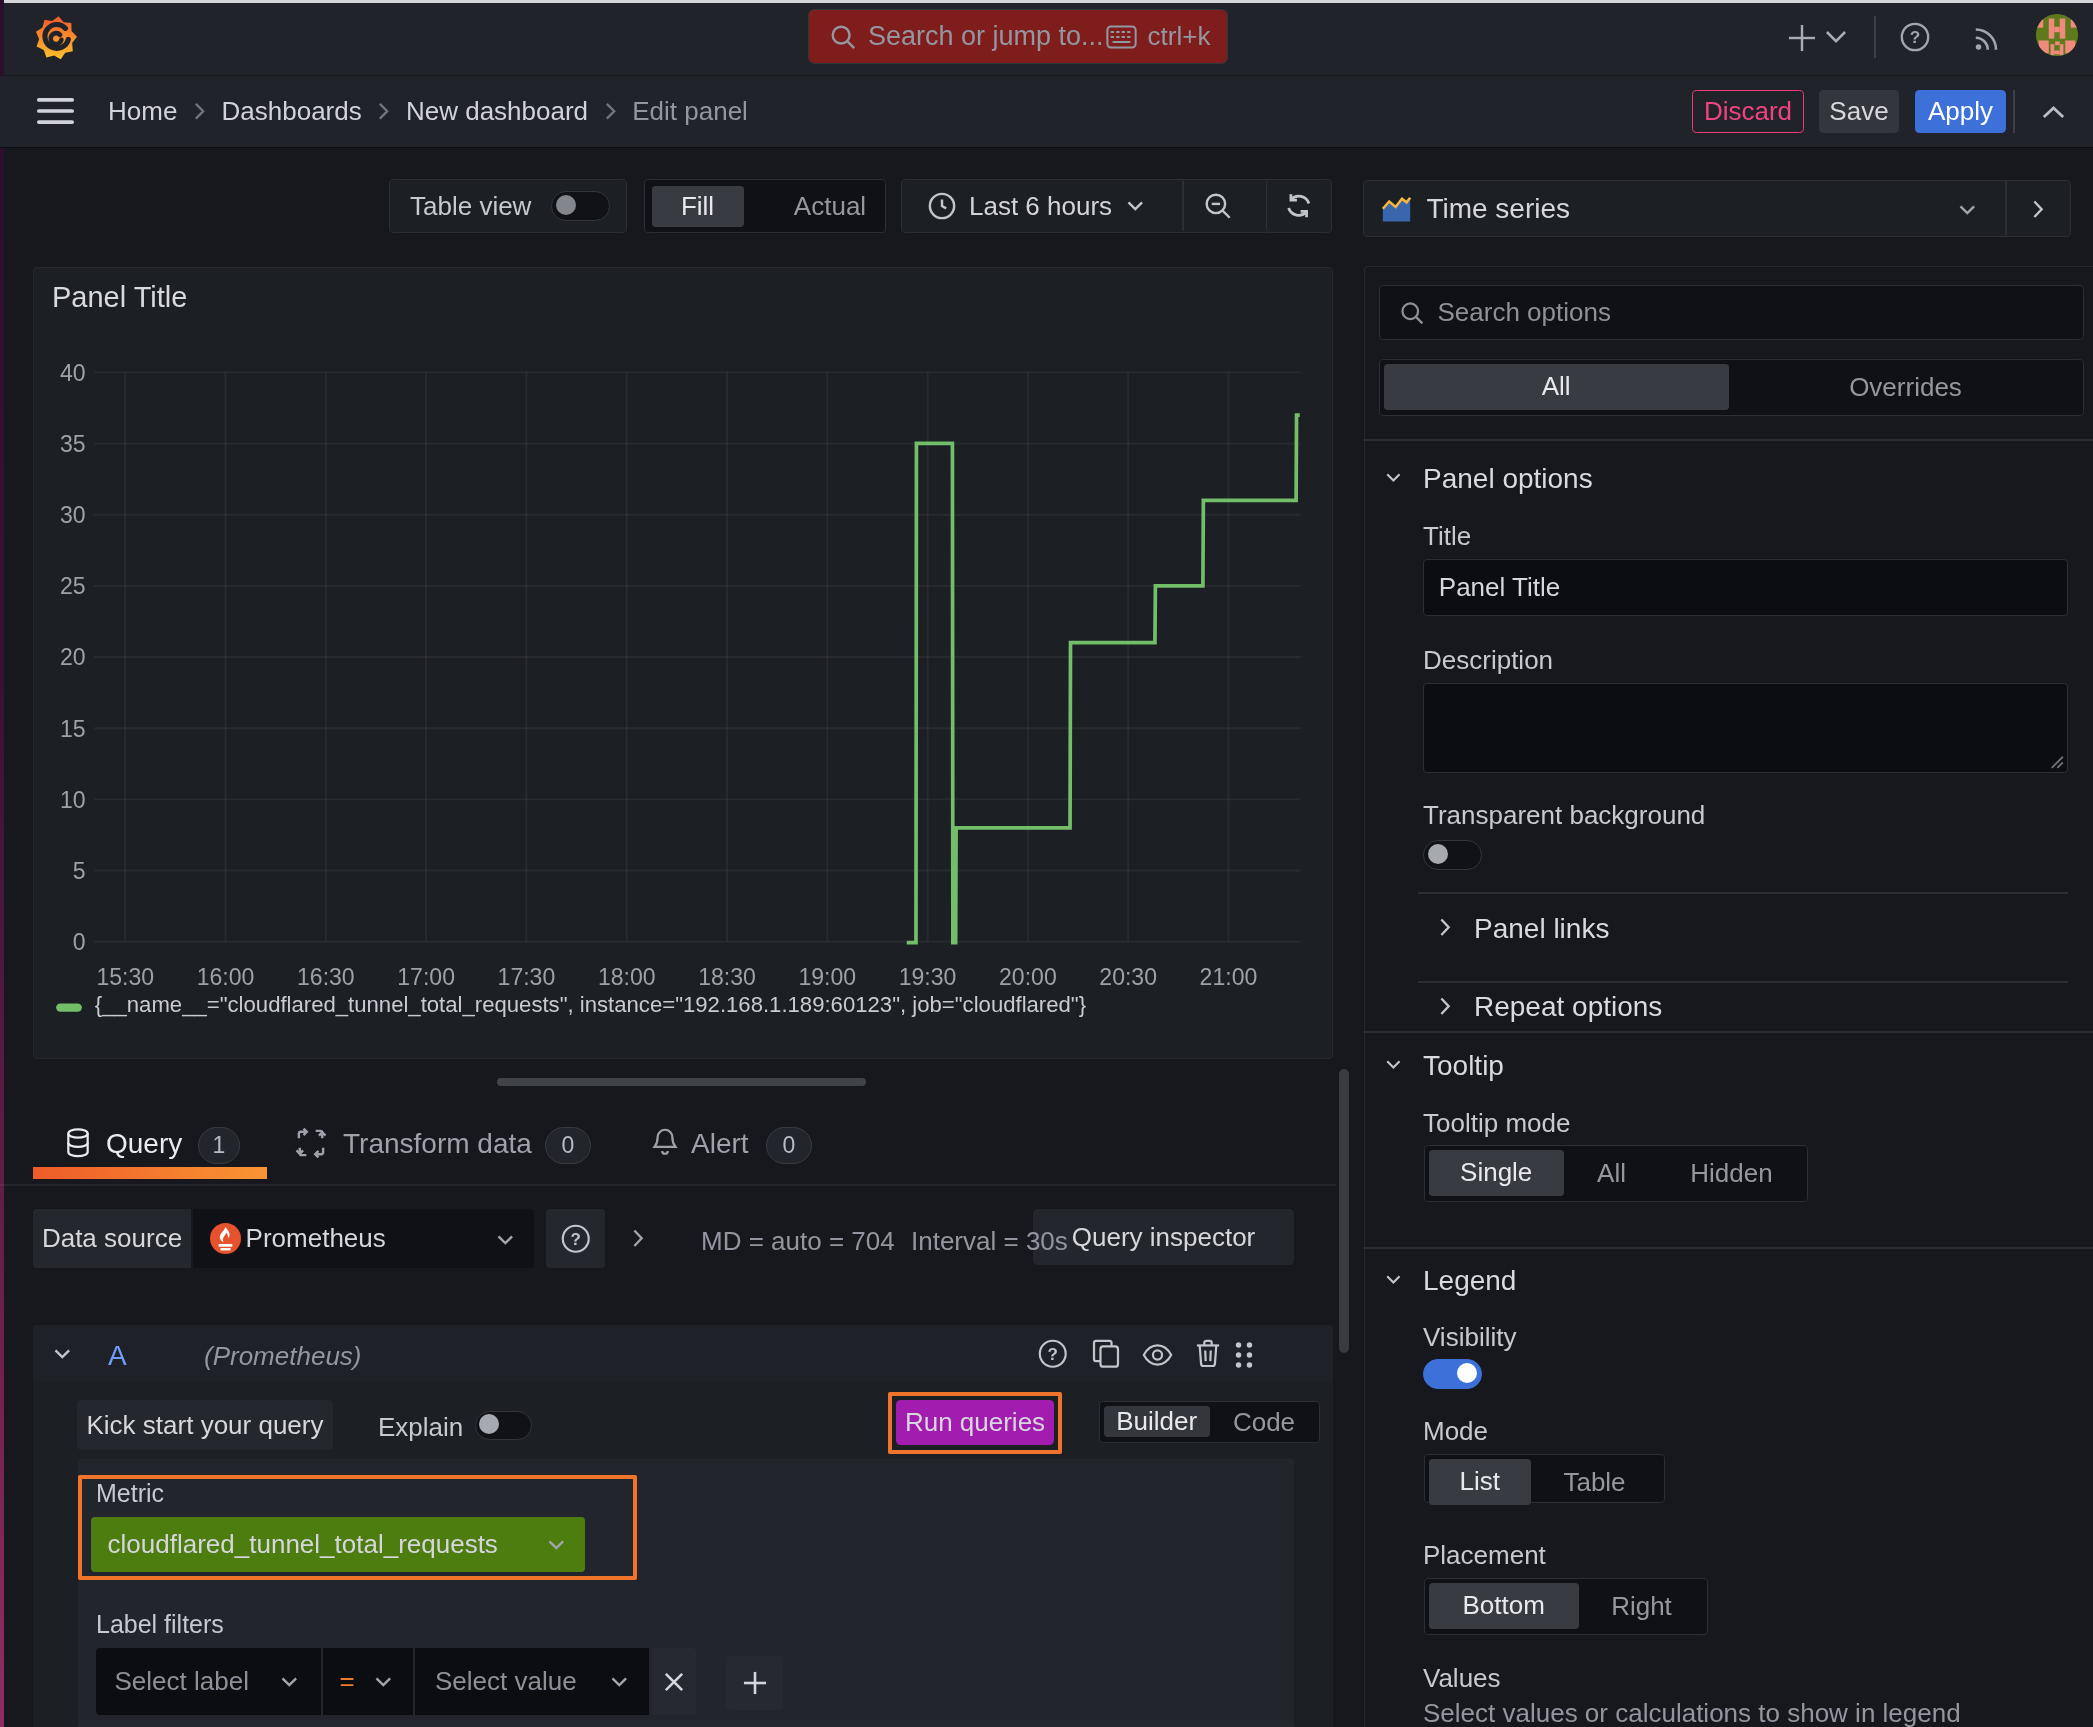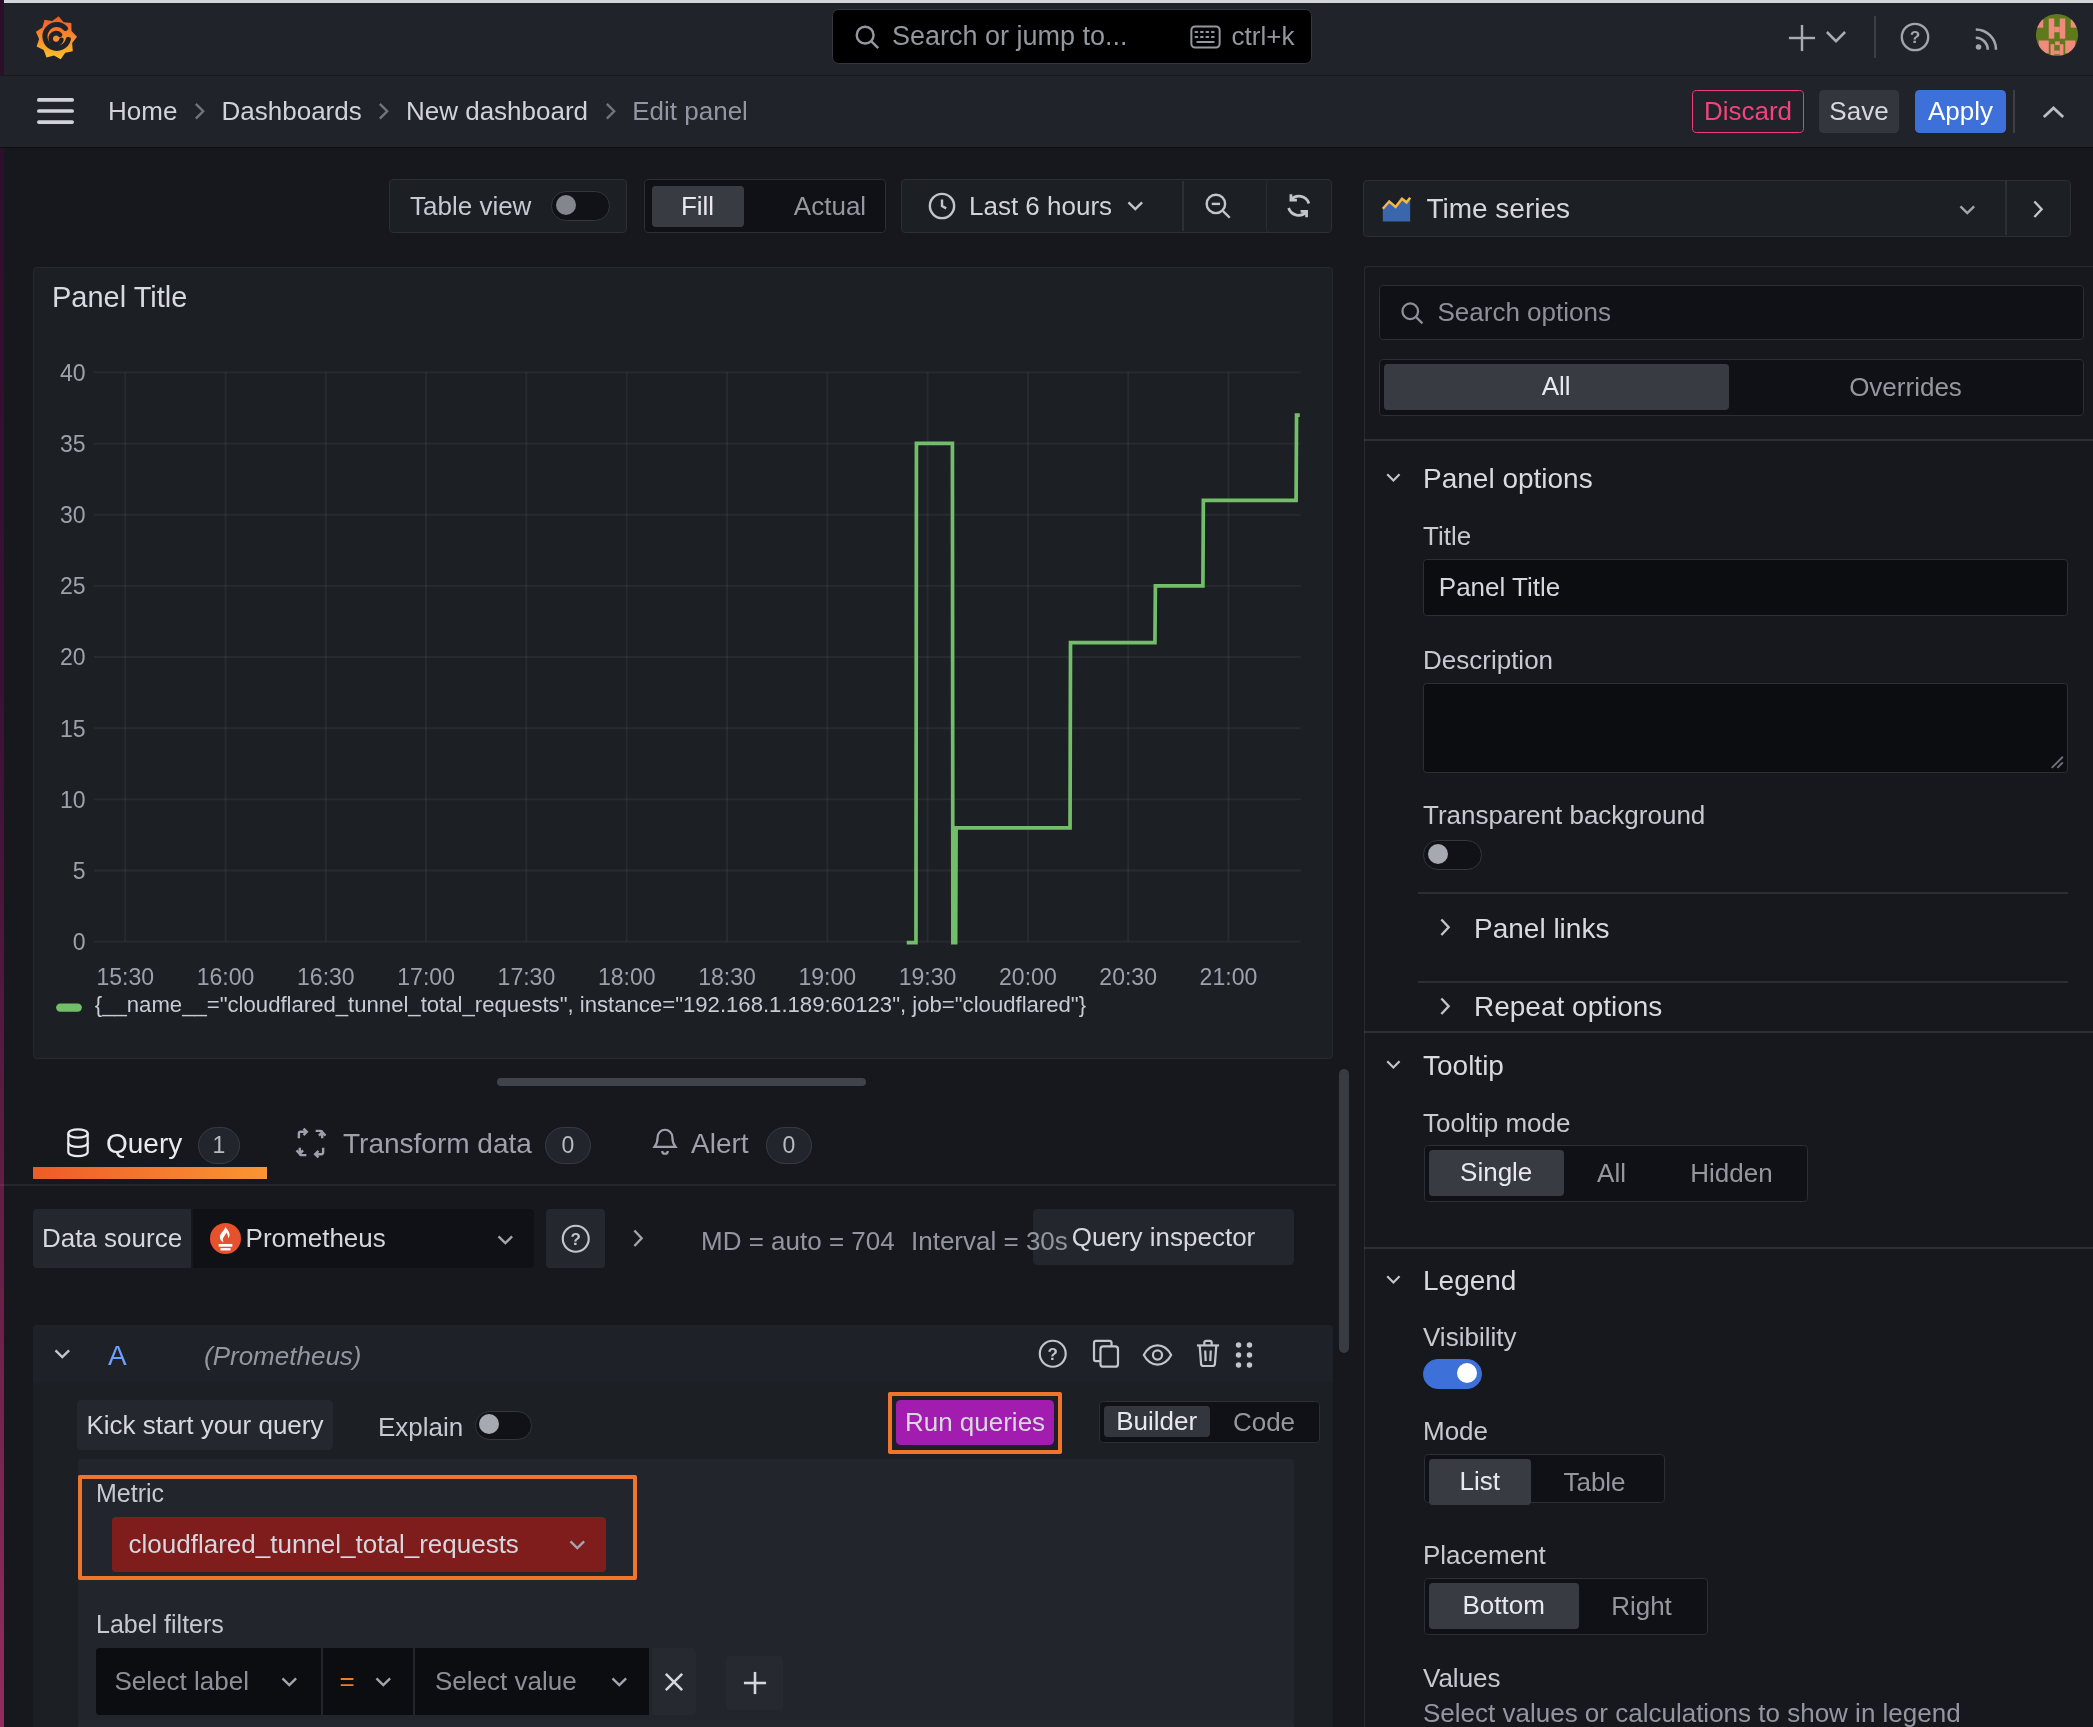--- a/index.html
+++ b/index.html
@@ -29,21 +29,21 @@
       <linearGradient id="glg" x1="0" y1="1" x2="0" y2="0">
         <stop offset="0" stop-color="#fcc32c"></stop>
         <stop offset="1" stop-color="#f2572b"></stop>
       </linearGradient>
     </defs>
 <path fill="url(#glg)" d="M25.8 1.3 L31.4 7.8 L39.8 8.6 L40 17.4 L46 23.7 L40.7 30.6 L41.4 39.4 L33.1 41.1 L28.2 48.3 L20.8 44.1 L12.6 46.3 L9.5 38.2 L1.8 34.4 L4.5 26 L1 18.1 L8.2 13.5 L10.4 5 L18.8 6.3 Z"></path>
 <path fill="none" stroke="#20232a" stroke-width="5.6" d="M33.5 14.5 A13 13 0 1 0 36.5 26.5" stroke-linecap="round"></path>
 <path fill="none" stroke="#20232a" stroke-width="5" d="M27.5 21.5 A6 6 0 1 0 29 27" stroke-linecap="round"></path>
 </svg>
 
-<div class="box" style="left:832px;top:9.2px;width:480px;height:55px;background:#000000;border-color:#33363d;border-radius:6.5px">
+<div class="box" style="left:808px;top:9.2px;width:420px;height:55px;background:#7f1d1d;border-color:#33363d;border-radius:6.5px">
   <svg style="position:static;margin-left:20px" width="28" height="28" viewBox="0 0 30 30" fill="none" stroke="#9497a0" stroke-width="2.6">
       <circle cx="13" cy="13" r="9"></circle>
       <line x1="19.5" y1="19.5" x2="27" y2="27"></line>
     </svg>
   <span style="color:#9497a0;font-size:27px;margin-left:11px">Search or jump to...</span>
   <svg style="position:static;margin-left:auto" width="31" height="24" viewBox="0 0 34 26" fill="none" stroke="#9497a0" stroke-width="2.2">
       <rect x="1.5" y="1.5" width="31" height="23" rx="4"></rect>
       <path d="M6 7.5h2M12 7.5h2M18 7.5h2M24 7.5h2M6 13h2M12 13h2M18 13h2M24 13h2M8 18.5h18" stroke-linecap="round"></path>
     </svg>
   <span style="color:#9497a0;font-size:26px;margin-left:11px;margin-right:16.6px">ctrl+k</span>
@@ -324,21 +324,21 @@
 <div class="abs" style="left:888px;top:1392px;width:174px;height:62px;border:4.6px solid #f0742c;box-sizing:border-box;border-radius:1.8px"></div>
 <div class="btn" style="left:896px;top:1400px;width:158px;height:45px;background:#a21caf">Run queries</div>
 <div class="box" style="left:1099px;top:1401px;width:221px;height:42px;background:#101116">
   <div class="seg" style="position:absolute;left:3.7px;top:3.7px;width:106px;height:31px;font-size:26px;background:#33363d">Builder</div>
   <span style="position:absolute;left:118px;width:92px;text-align:center;font-size:26px;color:#95979f">Code</span>
 </div>
 
 <div class="abs" style="left:78px;top:1459px;width:1216px;height:263px;background:#22252b;border-radius:2.8px"></div>
 <div class="abs" style="left:78px;top:1475px;width:559px;height:105px;border:4.6px solid #f0742c;box-sizing:border-box;border-radius:1.8px"></div>
 <div class="abs" style="left:96px;top:1479px;font-size:25px;color:#c7c9d1">Metric</div>
-<div class="abs" style="left:112px;top:1517px;width:494px;height:55px;background:#7f1d1d;border-radius:3.7px;display:flex;align-items:center">
+<div class="abs" style="left:91px;top:1517px;width:494px;height:55px;background:#4d7c0f;border-radius:3.7px;display:flex;align-items:center">
   <span style="font-size:26px;color:#d6d7de;margin-left:16.6px">cloudflared_tunnel_total_requests</span>
   <svg style="position:absolute;left:457px;top:23px" width="16.6" height="10" viewBox="0 0 18 11" fill="none" stroke="#a2a5ad" stroke-width="2.6">
       <polyline points="1.5,1.5 9,9 16.5,1.5"></polyline>
     </svg>
 </div>
 <div class="abs" style="left:96px;top:1610px;font-size:25px;color:#c7c9d1">Label filters</div>
 <div class="abs" style="left:96px;top:1648px;width:225px;height:67px;background:#0c0d11;border-radius:3.7px 0 0 3.7px;display:flex;align-items:center">
   <span style="font-size:26px;color:#8e9099;margin-left:18.5px">Select label</span>
   <svg style="position:absolute;left:185px;top:29px" width="16.6" height="10" viewBox="0 0 18 11" fill="none" stroke="#a2a5ad" stroke-width="2.6">
       <polyline points="1.5,1.5 9,9 16.5,1.5"></polyline>

